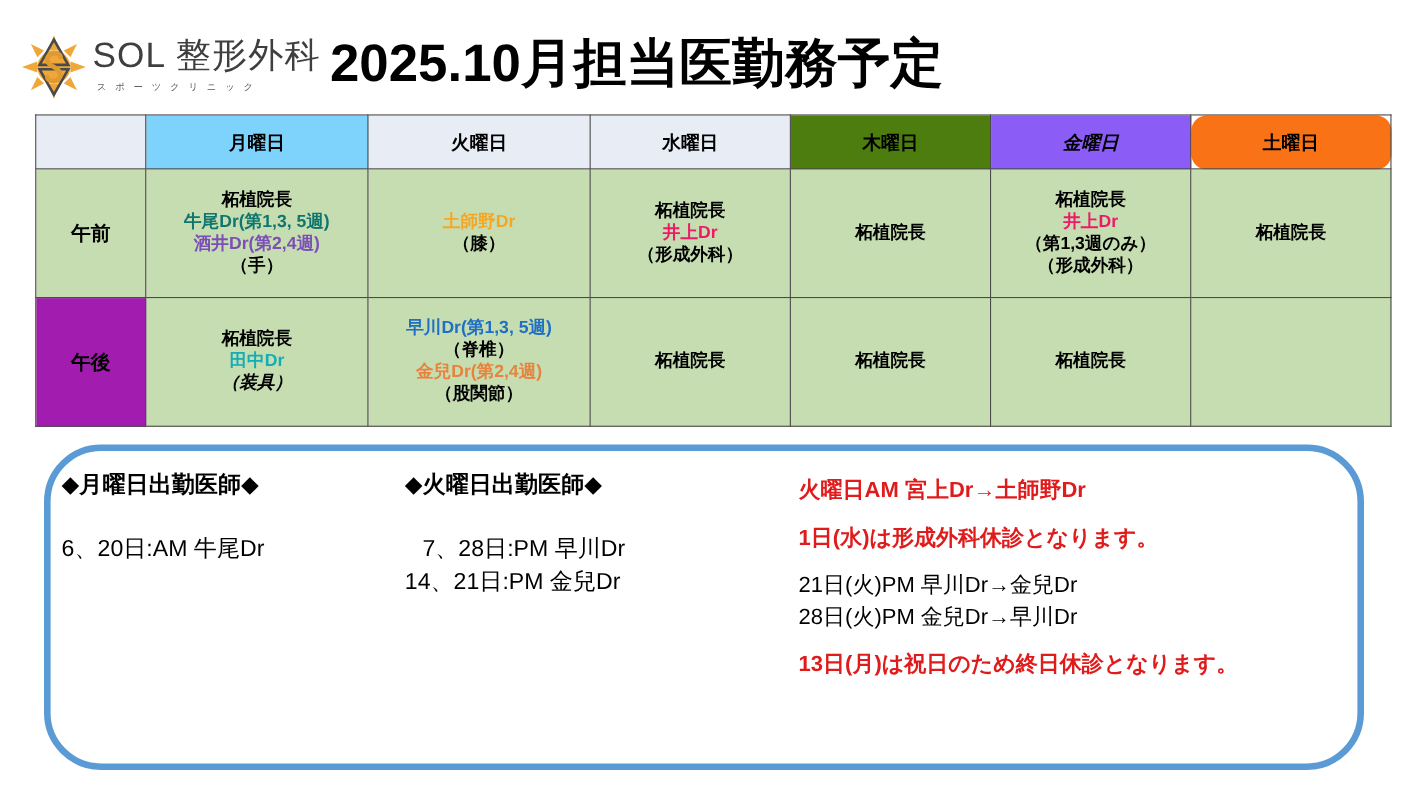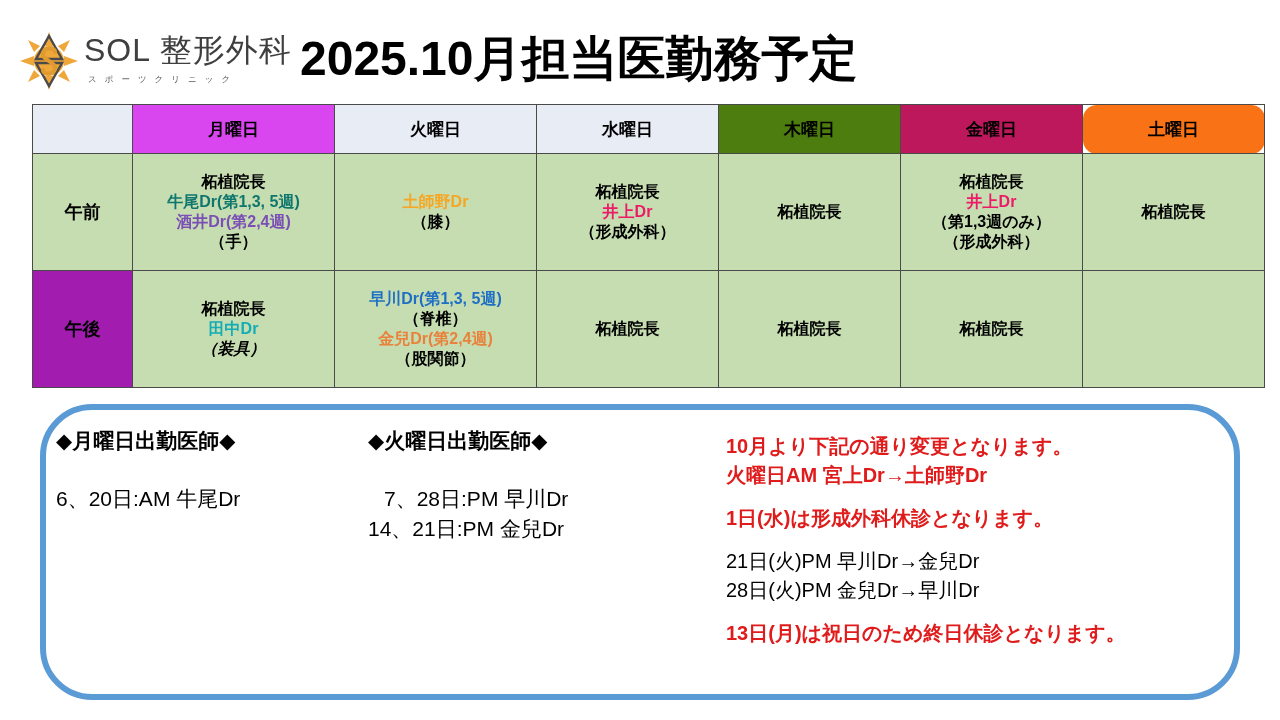--- a/index.html
+++ b/index.html
@@ -226,25 +226,25 @@
       <col class="col-day">
       <col class="col-day">
       <col class="col-day-w">
       <col class="col-day-w">
       <col class="col-day-w">
       <col class="col-day-w">
     </colgroup>
     <thead>
       <tr>
         <th class="corner-head" style="background: rgb(232, 237, 245);"></th>
-        <th style="background: #d946ef; margin-top: 44px;">月曜日</th>
+        <th style="background: #7dd3fc; margin-top: 44px;">月曜日</th>
         <th style="background: rgb(232, 237, 245);">火曜日</th>
         <th style="background: rgb(232, 237, 245); margin-left: 14px;">水曜日</th>
         <th style="background: #4d7c0f;">木曜日</th>
-        <th style="background: #be185d;">金曜日</th>
+        <th style="background: #8b5cf6; font-style: italic;">金曜日</th>
         <th class="sat-head" style="background: #f97316; border-radius: 14px;">土曜日</th>
       </tr>
     </thead>
     <tbody>
       <tr class="row-am">
         <td class="period" style="background: rgb(198, 221, 177);">午前</td>
         <td style="background: rgb(198, 221, 177);">
             <span class="cell-line" style="color: rgb(0, 0, 0);">柘植院長</span>
             <span class="cell-line" style="color: #0f766e;">牛尾Dr(第1,3, 5週)</span>
             <span class="cell-line" style="color: rgb(123, 79, 181);">酒井Dr(第2,4週)</span>
@@ -306,21 +306,20 @@
     <p class="notes-line">6、20日:AM  牛尾Dr</p>
   </div>
 
   <div class="notes-mid">
     <p class="notes-heading">◆火曜日出勤医師◆</p>
     <p class="notes-line indent2">7、28日:PM  早川Dr</p>
     <p class="notes-line">14、21日:PM  金兒Dr</p>
   </div>
 
   <div class="notes-right">
-    <p class="nr-line nr-red">10月より下記の通り変更となります。</p>
     <p class="nr-line nr-red">火曜日AM  宮上Dr→土師野Dr</p>
     <div class="nr-gap"></div>
     <p class="nr-line nr-red">1日(水)は形成外科休診となります。</p>
     <div class="nr-gap"></div>
     <p class="nr-line nr-black">21日(火)PM  早川Dr→金兒Dr</p>
     <p class="nr-line nr-black">28日(火)PM  金兒Dr→早川Dr</p>
     <div class="nr-gap"></div>
     <p class="nr-line nr-red">13日(月)は祝日のため終日休診となります。</p>
   </div>
 

